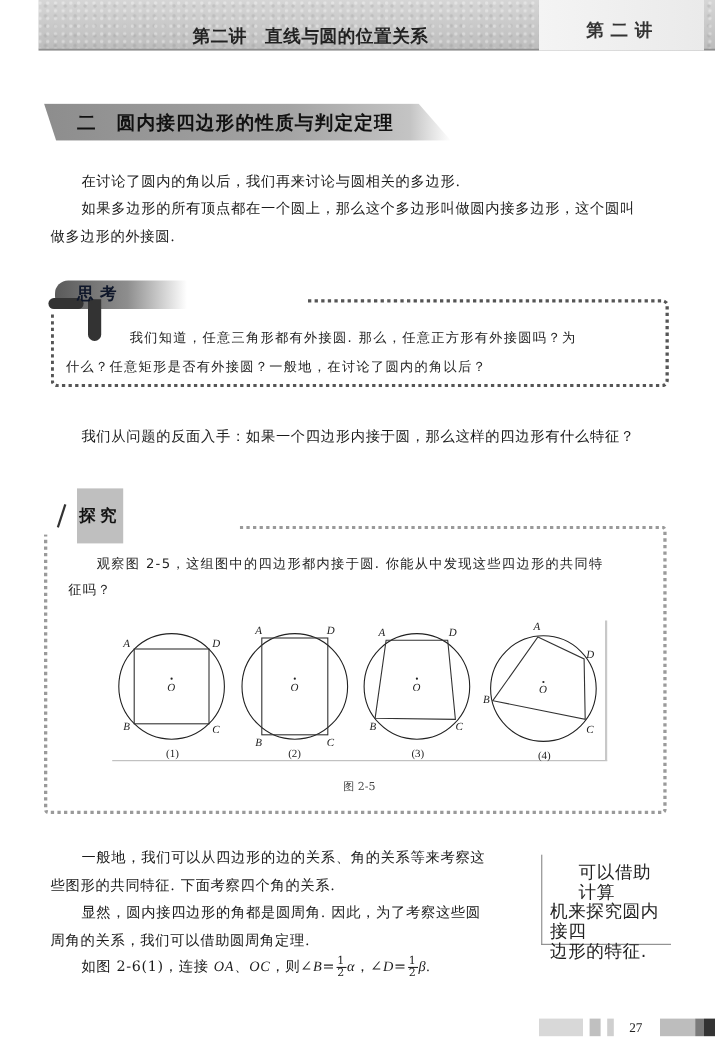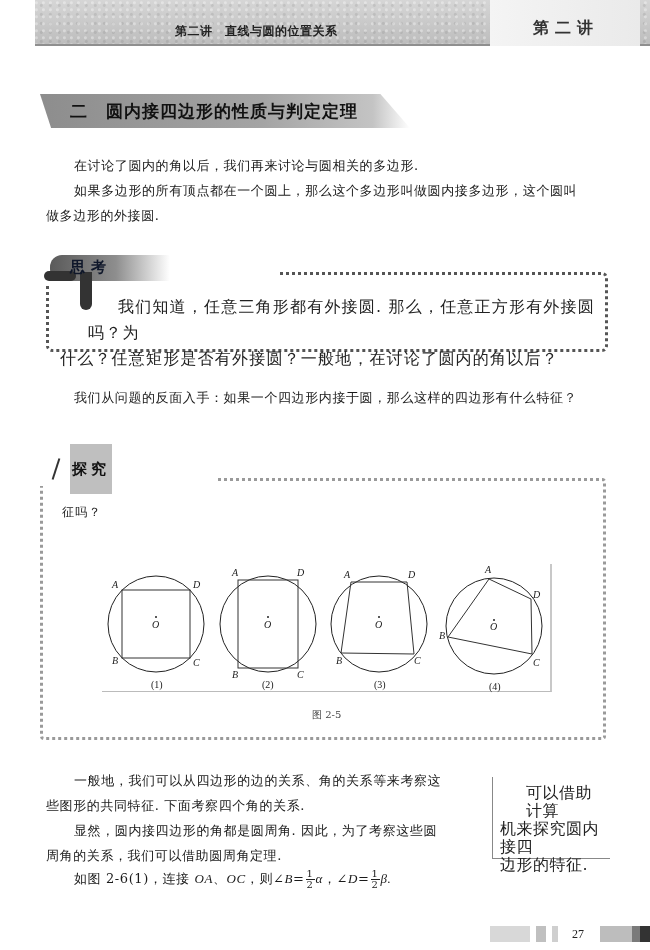--- a/index.html
+++ b/index.html
@@ -13,21 +13,21 @@
     }
     .header-band .noise {
       position: absolute; inset: 0;
       background-image:
         radial-gradient(circle at 20% 40%, rgba(255,255,255,.35) 0 1px, transparent 2px),
         radial-gradient(circle at 70% 60%, rgba(0,0,0,.08) 0 1px, transparent 2px);
       background-size: 7px 7px, 9px 9px;
     }
     .header-title {
       position: absolute; left: 140px; top: 23px; font-family: Liberation Serif, serif;
-      font-size: 12px; font-weight: bold; color: #222; letter-spacing: 0.5px;
+      font-size: 16px; font-weight: bold; color: #222; letter-spacing: 0.5px;
     }
     .header-lecture-box {
       position: absolute; left: 455px; top: 0; width: 150px; height: 46px;
       background: linear-gradient(90deg, #f4f4f4, #eaeaea);
     }
     .header-lecture {
       position: absolute; left: 43px; top: 18px; font-size: 16px; font-weight: bold;
       letter-spacing: 6px; color: #333;
     }
 
@@ -64,21 +64,21 @@
     }
     .key-handle {
       position: absolute; left: 44px; top: 271px; width: 32px; height: 10px; background: #333;
       border-radius: 5px;
     }
     .key-shaft {
       position: absolute; left: 80px; top: 272px; width: 12px; height: 38px; background: #333;
       border-radius: 0 0 6px 6px;
     }
     .think-text {
-      position: absolute; left: 88px; top: 294px; width: 510px; font-size: 16px; line-height: 26px;
+      position: absolute; left: 88px; top: 294px; width: 510px; font-size: 12px; line-height: 26px;
       letter-spacing: 1.2px; text-indent: 30px; font-family: "DejaVu Sans", sans-serif; color: #222;
     }
     .think-text .l2 { display: block; text-indent: 0; margin-left: -28px; }
 
     .explore-box {
       position: absolute; left: 40px; top: 478px; width: 566px; height: 262px;
       border: 3px dotted #9a9a9a; border-radius: 4px;
     }
     .explore-cover {
       position: absolute; left: 38px; top: 470px; width: 180px; height: 16px; background: #fff;
@@ -161,20 +161,21 @@
   <span class="l2">什么？任意矩形是否有外接圆？一般地，在讨论了圆内的角以后？</span>
 </div>
 
 <div class="para" style="left:74px; top:385px;">我们从问题的反面入手：如果一个四边形内接于圆，那么这样的四边形有什么特征？</div>
 
 <div class="explore-box"></div>
 <div class="explore-cover"></div>
 <div class="explore-slash"></div>
 <div class="explore-label"><span>探究</span></div>
 <div class="explore-text">
+  <div class="indent">观察图 2-5，这组图中的四边形都内接于圆. 你能从中发现这些四边形的共同特</div>
   <div>征吗？</div>
 </div>
 
 <div class="figure-frame"></div>
 <svg class="figure-svg" width="460" height="140" viewBox="0 0 460 140" font-family="Liberation Serif, serif" font-size="10" font-style="italic" fill="#222">
 
   <g>
     <circle cx="60" cy="64" r="48" fill="none" stroke="#222" stroke-width="1"></circle>
     <rect x="26" y="30" width="68" height="68" fill="none" stroke="#333" stroke-width="1"></rect>
     <text x="16" y="28">A</text>

